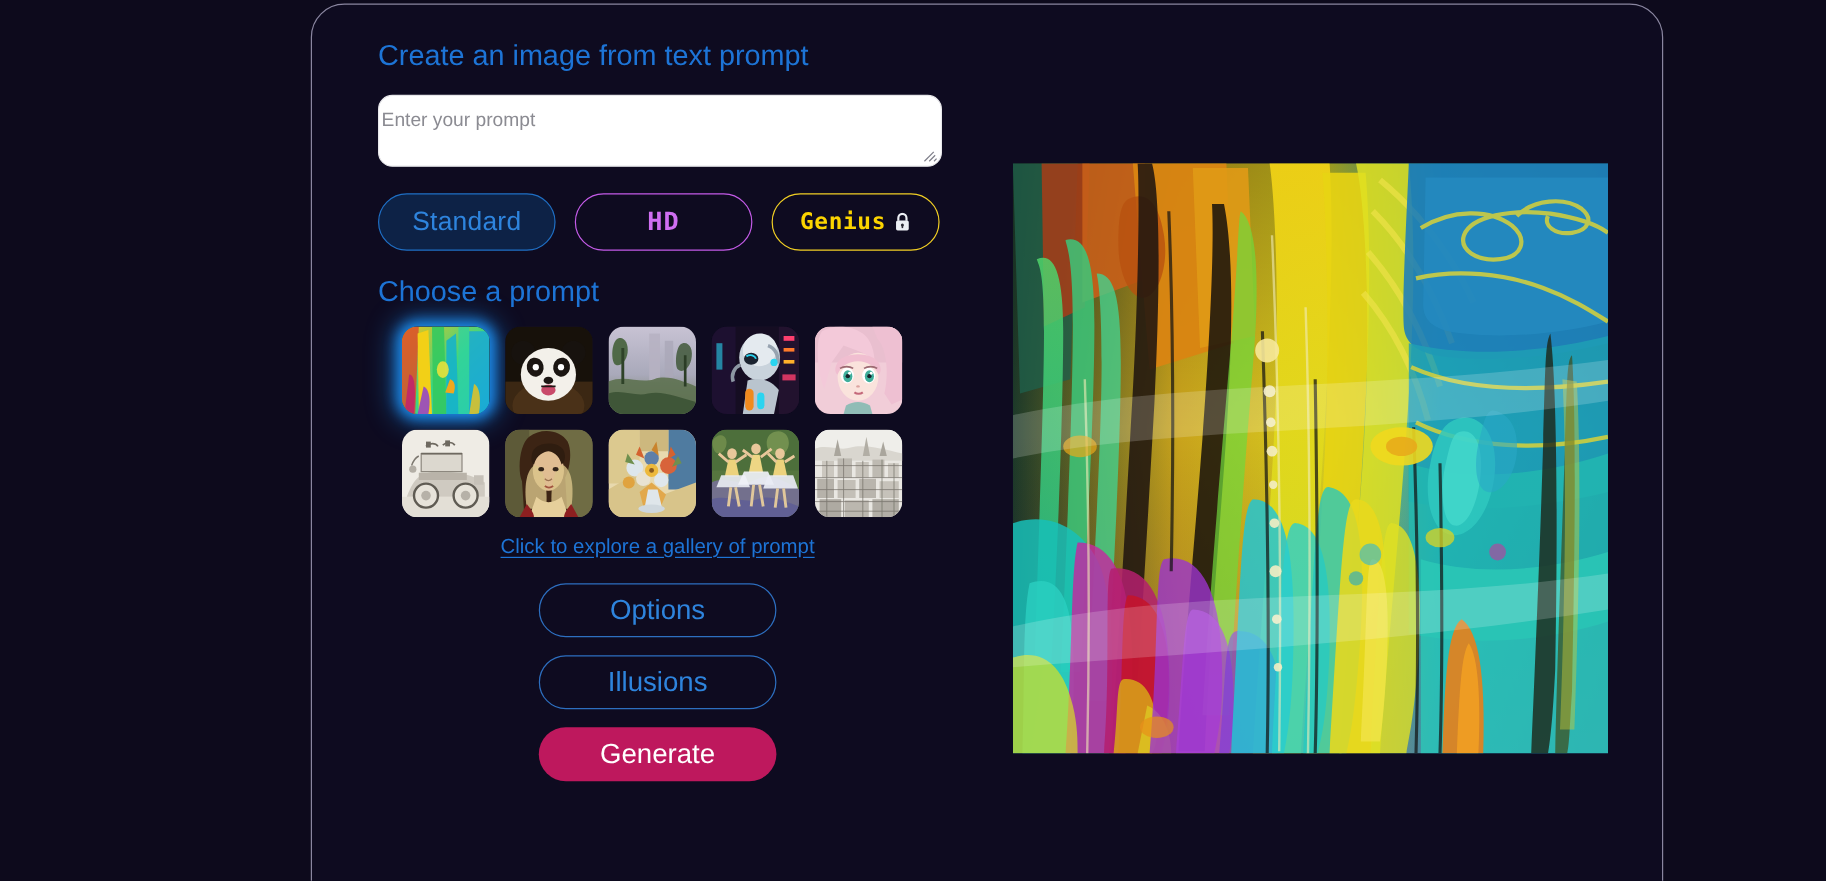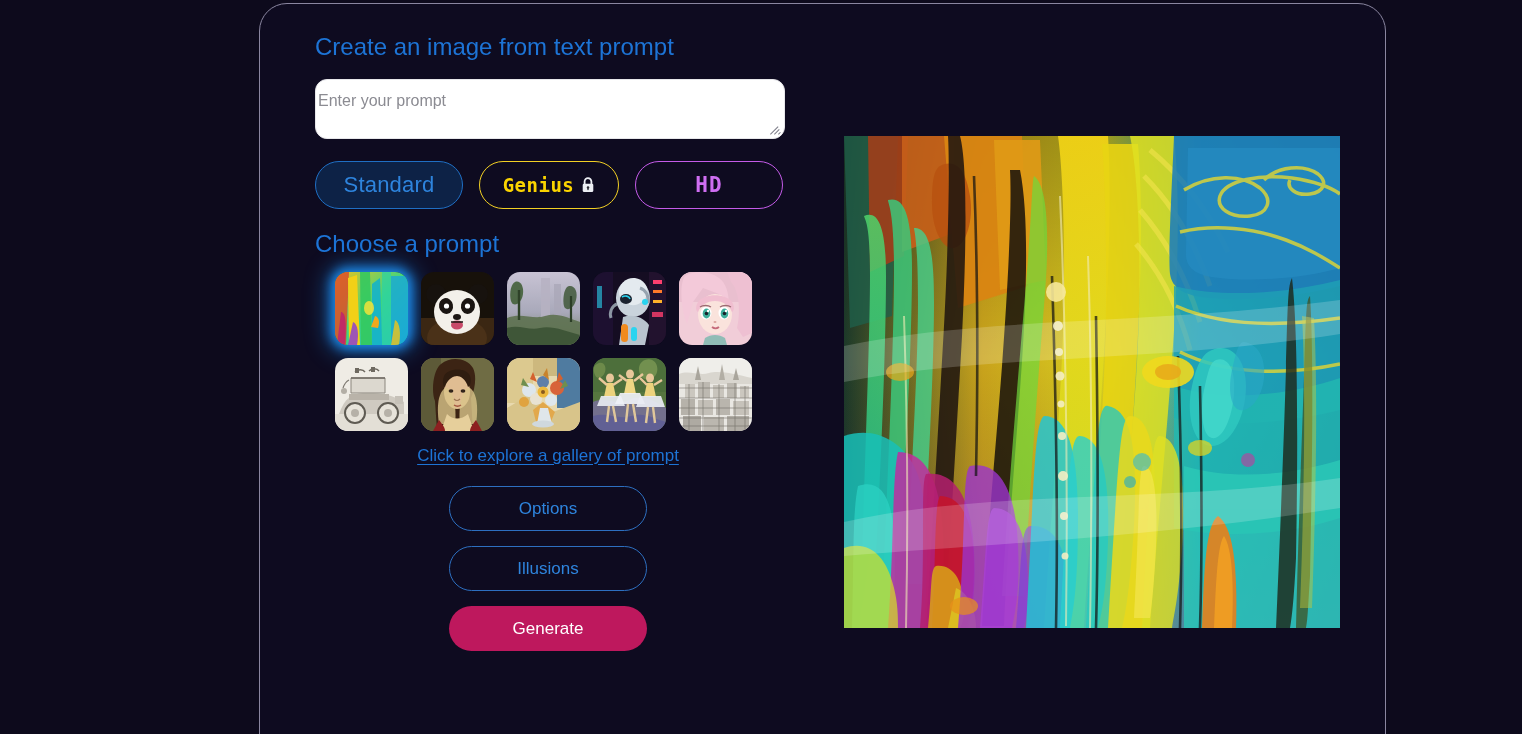--- a/index.html
+++ b/index.html
@@ -193,21 +193,21 @@
     gap: 15px;
   }
 
   .action-btn {
     width: 198px;
     height: 45px;
     border-radius: 23px;
     display: flex;
     align-items: center;
     justify-content: center;
-    font-size: 17px;
+    font-size: 23px;
     font-family: "Liberation Sans", sans-serif;
     cursor: pointer;
     user-select: none;
   }
   .action-btn.outline {
     border: 1px solid #2d6fc0;
     background: transparent;
     color: #2e84dd;
   }
   .action-btn.primary {
@@ -248,32 +248,32 @@
         </span>
       </div>
 
 
       <div id="model-row">
 
         <div class="model-btn standard">
           <span>Standard</span>
         </div>
 
+        <div class="model-btn hd">
+          <span>HD</span>
+        </div>
+
         <div class="model-btn genius">
           <span>Genius</span>
           <svg class="lock-icon" width="14" height="16" viewBox="0 0 14 16">
             <path d="M3.6 7V4.6a3.4 3.4 0 0 1 6.8 0V7" fill="none" stroke="#eceff4" stroke-width="1.8"></path>
             <rect x="1.7" y="6.7" width="10.6" height="8.4" rx="1.4" fill="#eceff4"></rect>
             <circle cx="7" cy="10.6" r="1.25" fill="#2b2b35"></circle>
             <rect x="6.35" y="10.6" width="1.3" height="2.5" fill="#2b2b35"></rect>
           </svg>
-        </div>
-
-        <div class="model-btn hd">
-          <span>HD</span>
         </div>
       </div>
 
       <div class="section-title" id="title-style">Choose a prompt</div>
 
       <div id="style-grid">
 
         <div class="style-thumb selected">
           <svg viewBox="0 0 73 73" preserveAspectRatio="none">
             <defs>

